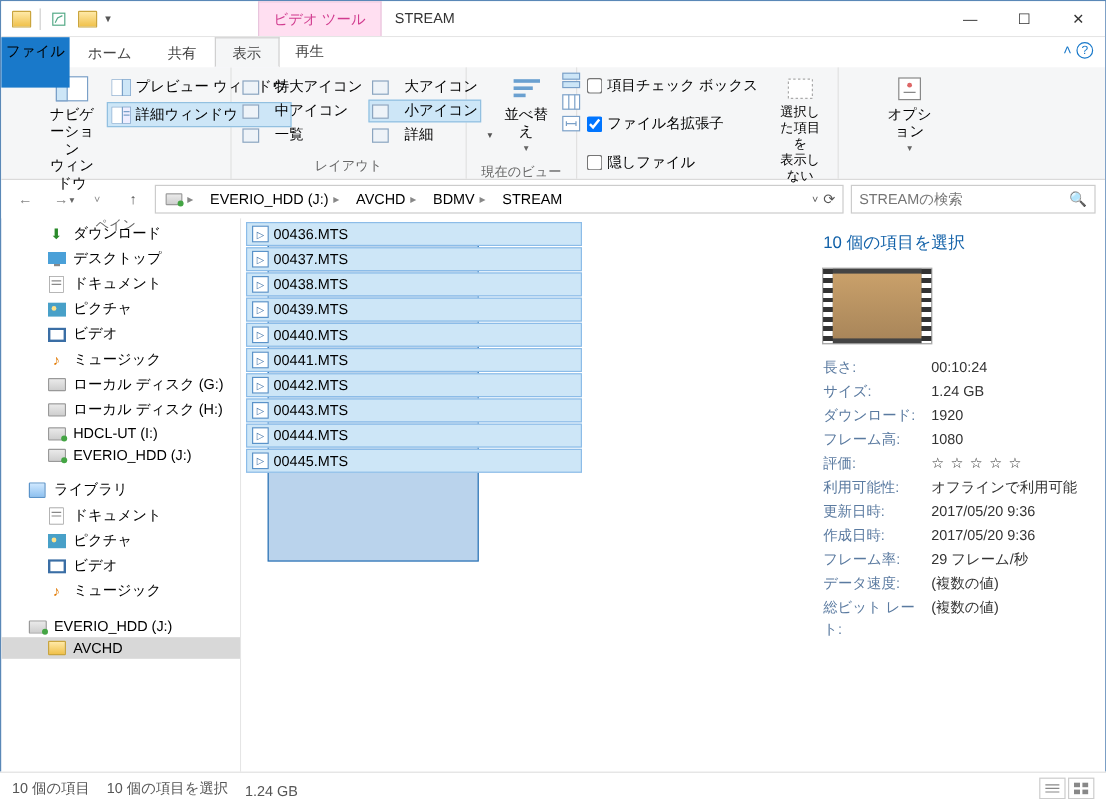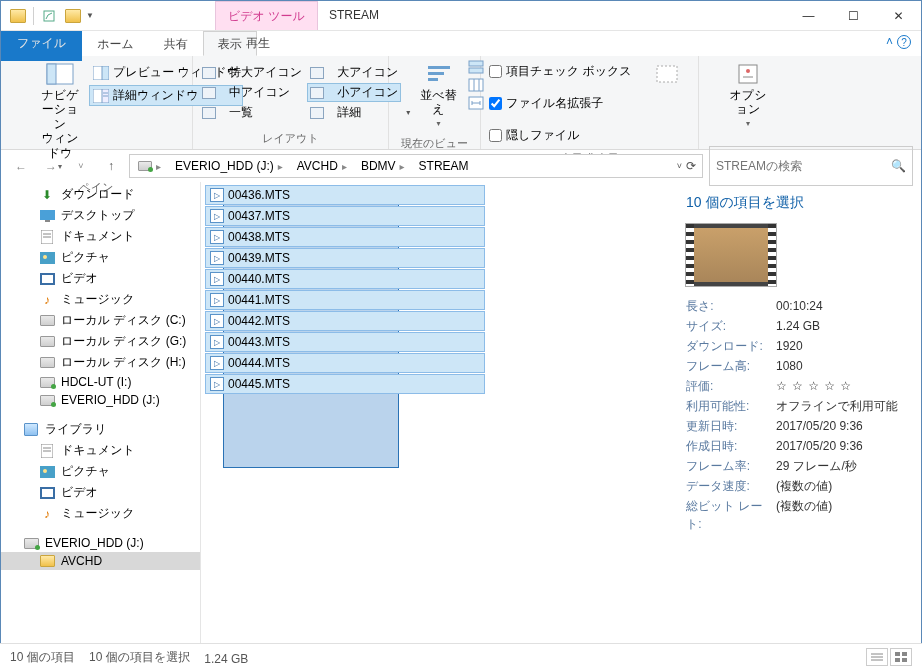--- a/index.html
+++ b/index.html
@@ -9,21 +9,21 @@
 .qat-icon { width: 22px; height: 22px; display: flex; align-items: center; justify-content: center; }
 .folder-ico { width: 16px; height: 14px; background: linear-gradient(#ffe9a6,#f0c14b); border: 1px solid #caa53d; border-radius: 1px; }
 .qat-sep { width: 1px; height: 18px; background: #d0d0d0; margin: 0 2px; }
 .qat-down { font-size: 8px; color: #555; cursor: default; }
 .context-tab { position: absolute; left: 214px; top: 0; height: 29px; padding: 6px 12px 0; background: #ffdff1; color: #d13c8f; border: 1px solid #e8c5dd; border-bottom: none; }
 .title-txt { position: absolute; left: 328px; top: 7px; color: #333; }
 .win-controls { position: absolute; right: 0; top: 0; display: flex; }
 .win-btn { width: 45px; height: 29px; display: flex; align-items: center; justify-content: center; color: #333; }
 
 .tabs-row { height: 25px; display: flex; background: #fff; position: relative; }
-.file-tab { background: #1979ca; color: #e5e5e5; padding: 4px 16px; height: 30px; }
+.file-tab { background: #1979ca; color: #000000; padding: 4px 4px; height: 42px; }
 .tab { padding: 4px 14px; color: #444; border: 1px solid transparent; }
 .tab.active { border: 1px solid #d0d0d0; border-bottom: 1px solid #f5f6f7; background: #f5f6f7; }
 .context-sub { position: absolute; left: 225px; top: 0; padding: 4px 20px; color: #444; }
 .help { position: absolute; right: 10px; top: 4px; color: #1979ca; display: flex; gap: 4px; align-items: center; }
 
 .ribbon { height: 94px; background: #f5f6f7; border-bottom: 1px solid #dadada; display: flex; }
 .rgroup { border-right: 1px solid #e1e1e1; display: flex; flex-direction: column; }
 .rgroup-body { flex: 1; display: flex; align-items: flex-start; padding: 4px 6px; gap: 4px; }
 .rgroup-label { text-align: center; font-size: 11px; color: #666; padding: 2px 0 3px; }
 .big-btn { display: flex; flex-direction: column; align-items: center; justify-content: center; gap: 2px; padding: 2px 6px; min-width: 50px; text-align: center; line-height: 1.2; margin-left: 28px; }
@@ -38,21 +38,21 @@
 .chk { display: flex; align-items: center; gap: 4px; padding: 1px 2px; white-space: nowrap; }
 .chk input { width: 13px; height: 13px; }
 
 .nav-row { height: 32px; display: flex; align-items: center; gap: 6px; padding: 3px 8px; background: #fff; }
 .nav-arrow { width: 24px; height: 24px; display: flex; align-items: center; justify-content: center; color: #888; border-radius: 2px; }
 .nav-arrow.enabled { color: #555; }
 .breadcrumb { flex: 1; height: 24px; border: 1px solid #ccc; display: flex; align-items: center; background: #fff; }
 .bc-seg { padding: 0 4px 0 8px; height: 100%; display: flex; align-items: center; gap: 2px; }
 .bc-sep { color: #888; padding: 0 2px; font-size: 10px; }
 .bc-tail { margin-left: auto; display: flex; align-items: center; gap: 4px; padding-right: 6px; color: #555; }
-.search { width: 204px; height: 40px; border: 1px solid #ccc; display: flex; align-items: center; padding: 0 6px; color: #888; justify-content: space-between; }
+.search { width: 204px; height: 24px; border: 1px solid #ccc; display: flex; align-items: center; padding: 0 6px; color: #888; justify-content: space-between; }
 
 .main { display: flex; height: 462px; }
 .sidebar { width: 200px; border-right: 1px solid #e5e5e5; overflow-y: auto; padding: 2px 0; }
 .tree-item { display: flex; align-items: center; gap: 6px; padding: 2px 4px 2px 22px; white-space: nowrap; }
 .tree-item.deep { padding-left: 38px; }
 .tree-item.sel { background: #d8d8d8; }
 .ti-ico { width: 16px; height: 14px; display: inline-flex; align-items: center; justify-content: center; flex-shrink: 0; }
 .ico-folder { width: 15px; height: 12px; background: linear-gradient(#ffe9a6,#f0c14b); border: 1px solid #caa53d; border-radius: 1px; }
 .ico-drive { width: 15px; height: 11px; background: linear-gradient(#eaeaea,#cfcfcf); border: 1px solid #999; border-radius: 1px; position: relative; }
 .ico-drive.ext::after { content:""; position:absolute; bottom:-2px; right:-2px; width:5px; height:5px; background:#44a544; border-radius:50%; }
@@ -236,27 +236,29 @@
             <input type="checkbox" style="">
             <span>隠しファイル</span>
           </label>
       </div>
       <div class="big-btn" style="margin-left:4px">
         <span class="ico">
             <svg width="24" height="20">
               <rect x="2" y="2" width="20" height="16" fill="#fff" stroke="#aaa" stroke-dasharray="2 2"></rect>
             </svg>
           </span>
+        <span style="white-space:pre-line;font-size:11px">選択した項目を
+表示しない</span>
       </div>
     </div>
     <div class="rgroup-label">表示/非表示</div>
   </div>
 
   <div class="rgroup" style="width:70px;border-right:none">
-    <div class="rgroup-body" style="justify-content:center">
+    <div class="rgroup-body" style="justify-content:flex-start">
       <div class="big-btn">
         <span class="ico">
             <svg width="24" height="22">
               <rect x="3" y="2" width="18" height="18" fill="#fff" stroke="#888"></rect>
               <circle cx="12" cy="8" r="2" fill="#d66"></circle>
               <line x1="7" y1="14" x2="17" y2="14" stroke="#888"></line>
             </svg>
           </span>
         <span>オプション</span>
           <span style="font-size:8px;color:#666">▾</span>
@@ -345,26 +347,20 @@
             <rect x="2" y="2" width="11" height="8" fill="#fff"></rect>
           </svg>
         </span>
         <span>ビデオ</span>
       </div>
       <div class="tree-item deep">
         <span class="ti-ico">
           <span style="color:#e07800">♪</span>
         </span>
         <span>ミュージック</span>
-      </div>
-      <div class="tree-item deep">
-        <span class="ti-ico">
-          <span class="ico-drive"></span>
-        </span>
-        <span>ローカル ディスク (C:)</span>
       </div>
       <div class="tree-item deep">
         <span class="ti-ico">
           <span class="ico-drive"></span>
         </span>
         <span>ローカル ディスク (G:)</span>
       </div>
       <div class="tree-item deep">
         <span class="ti-ico">
           <span class="ico-drive"></span>

